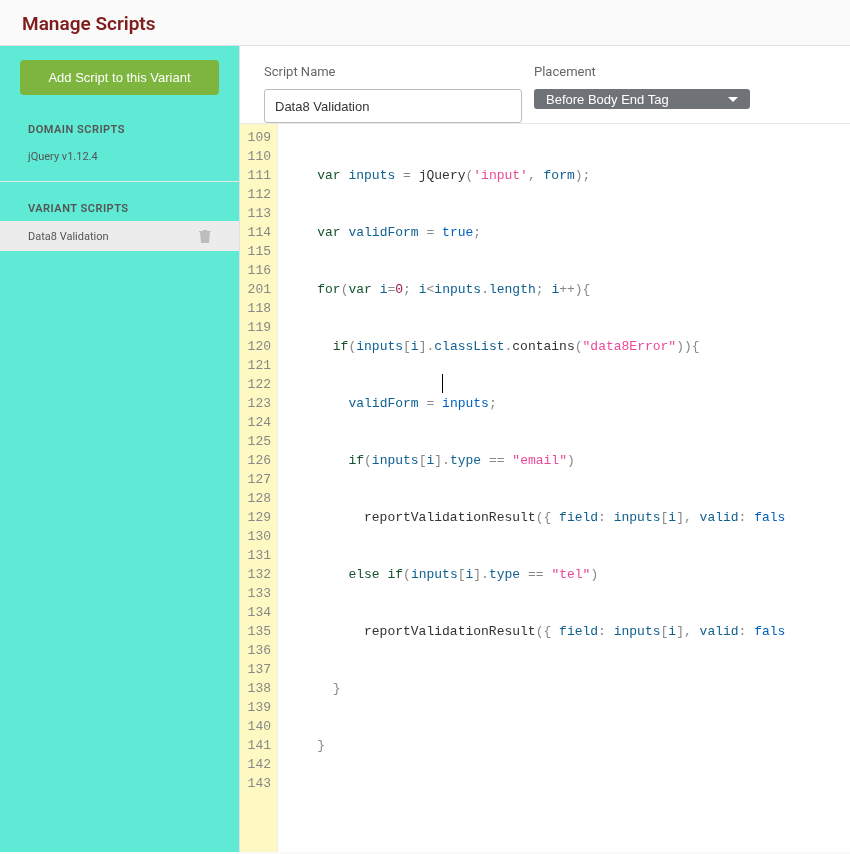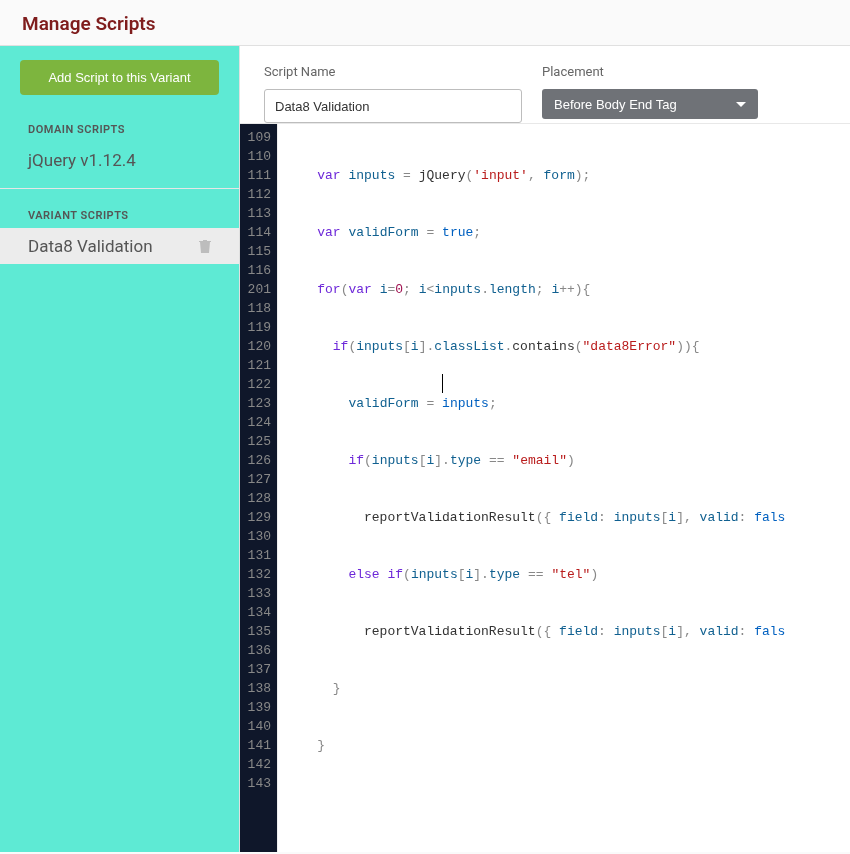--- a/index.html
+++ b/index.html
@@ -48,21 +48,21 @@
 }
 .section-label {
   font-size: 11px;
   font-weight: 600;
   letter-spacing: 0.5px;
   color: #555;
   padding: 10px 28px 6px;
 }
 .script-item {
   padding: 8px 28px;
-  font-size: 17px;
+  font-size: 11px;
   color: #555;
   cursor: pointer;
   display: flex;
   justify-content: space-between;
   align-items: center;
 }
 .script-item.active {
   background: #ececec;
 }
 .trash-icon {
@@ -77,21 +77,21 @@
 }
 .content {
   flex: 1;
   background: #fff;
   display: flex;
   flex-direction: column;
   overflow: hidden;
 }
 .form-row {
   display: flex;
-  gap: 20px;
+  gap: 12px;
   padding: 18px 24px 0;
 }
 .form-group {
   display: flex;
   flex-direction: column;
 }
 .form-group label {
   font-size: 13px;
   color: #666;
   margin-bottom: 10px;
@@ -104,21 +104,21 @@
   padding: 0 10px;
   font-size: 13px;
   color: #333;
 }
 .select-wrap {
   position: relative;
   width: 216px;
 }
 .select-btn {
   width: 100%;
-  height: 30px;
+  height: 20px;
   background: #6f7277;
   color: #fff;
   border: none;
   border-radius: 3px;
   padding: 0 12px;
   font-size: 13px;
   text-align: left;
   cursor: pointer;
   display: flex;
   justify-content: space-between;
@@ -139,45 +139,45 @@
 .editor {
   flex: 1;
   display: flex;
   font-family: Menlo, Consolas, "Courier New", monospace;
   font-size: 13px;
   line-height: 19px;
   border-top: 1px solid #e8e8e8;
   overflow: hidden;
 }
 .gutter {
-  background: #0f172a;
+  background: #fef9c3;
   color: #888;
   text-align: right;
   padding: 4px 6px 0 4px;
   user-select: none;
   border-right: 1px solid #eee;
   min-width: 38px;
 }
 .gutter div {
   height: 19px;
 }
 .code {
   padding: 4px 0 0 8px;
   white-space: pre;
   overflow: hidden;
   position: relative;
 }
 .code div {
   height: 19px;
 }
-.kw { color: #6d28d9; }
+.kw { color: #14532d; }
 .fn { color: #333; }
 .var { color: #106090; }
 .num { color: #a01050; }
-.str { color: #b91c1c; }
+.str { color: #ec4899; }
 .op { color: #888; }
 .id { color: #0060c0; }
 .cursor {
   position: absolute;
   left: 164px;
   top: 250px;
   width: 1px;
   height: 16px;
   background: #000;
 }

